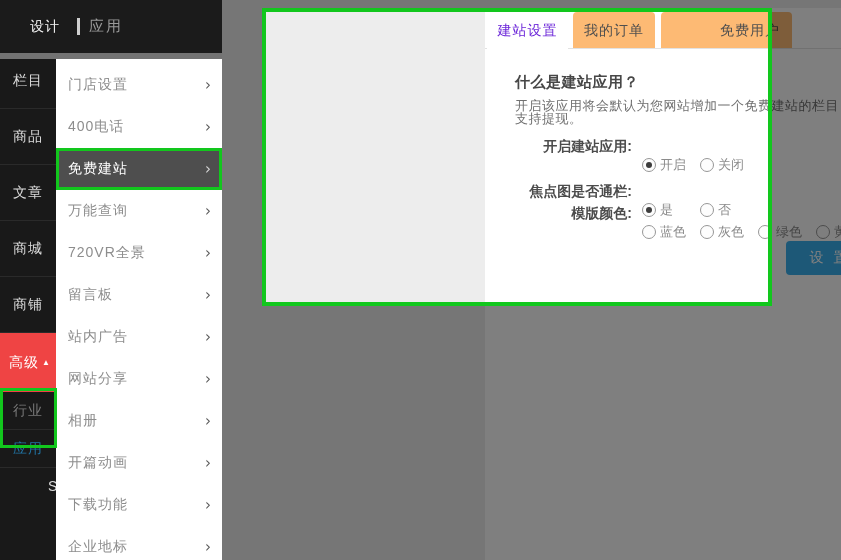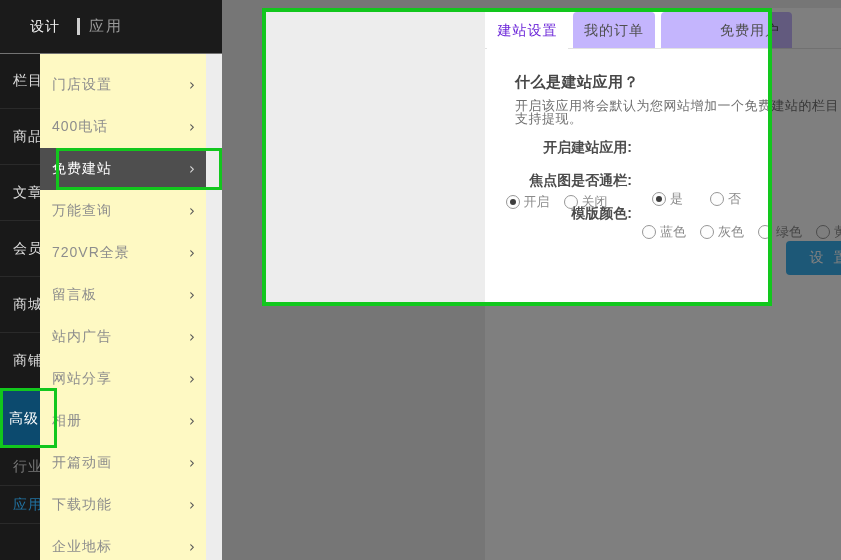--- a/index.html
+++ b/index.html
@@ -4,21 +4,21 @@
 <style>
   html,body{margin:0;padding:0;}
   body{
     width:841px;height:560px;overflow:hidden;position:relative;
     font-family:"Liberation Sans","DejaVu Sans",sans-serif;
     background:#ededed;
   }
   
   #sidebar-header{
     position:absolute;left:0;top:0;width:222px;height:53px;
-    background:#1b1b1b;border-bottom:1px solid #737373;z-index:5;
+    background:#1b1b1b;border-bottom:6px solid #737373;z-index:5;
     display:flex;align-items:center;
   }
   #design-label{color:#f2f2f2;font-size:14px;padding-left:30px;letter-spacing:1px;}
   #section-bar{width:3px;height:17px;background:#cfcfcf;margin-left:17px;}
   #section-label{color:#9a9a9a;font-size:15px;margin-left:9px;letter-spacing:2px;}
 
   #sidebar1{
     position:absolute;left:0;top:53px;width:56px;height:507px;
     background:#191919;z-index:4;
   }
@@ -28,40 +28,40 @@
     color:#dcdcdc;font-size:14px;border-bottom:1px solid #2a2a2a;
     cursor:pointer;letter-spacing:1px;text-align:center;
   }
   .s1item.s1-active{height:59px;border-bottom:none;color:#fff;padding-left:9px;}
   .s1item.s1-short{height:38px;}
   .s1item.s1-last{height:36px;border-bottom:none;padding-left:48px;}
   .s1item.s1-muted{color:#787878;font-family:Liberation Mono, monospace;}
   .s1arrow{font-size:8px;margin-left:3px;color:#fff;}
 
   #sidebar2{
-    position:absolute;left:40px;top:53px;width:166px;height:507px;
-    background:#fef9c3;z-index:4;
+    position:absolute;left:56px;top:53px;width:166px;height:507px;
+    background:#ffffff;z-index:4;
   }
   #sidebar2-items{padding-top:11px;}
   .s2item{
     height:42px;display:flex;align-items:center;box-sizing:border-box;
     padding-left:12px;padding-right:10px;
     color:#8d8d8d;font-size:14px;cursor:pointer;letter-spacing:1px;
   }
   .s2item .chev{margin-left:auto;font-size:15px;color:#585858;font-family:"DejaVu Sans",sans-serif;}
   .s2item.s2-active{background:#4e4e4e;color:#ffffff;}
   .s2item.s2-active .chev{color:#d8d8d8;}
 
   
   #main{position:absolute;left:222px;top:0;width:619px;height:560px;background:#ededed;}
   #panel{position:absolute;left:263px;top:8px;width:578px;height:552px;background:#ffffff;}
   #tabline{position:absolute;left:0;top:40px;width:578px;height:1px;background:#e2e2e2;z-index:1;}
   .tab{
     position:absolute;top:4px;height:36px;line-height:36px;text-align:center;
-    background:#c4b5fd;color:#4f4f4f;font-size:14px;
+    background:#fdba74;color:#4f4f4f;font-size:14px;
     border-radius:4px 4px 0 0;cursor:pointer;z-index:2;letter-spacing:1px;
   }
   .tab.active{background:#ffffff;height:38px;z-index:3;}
 
   #content-heading{
     position:absolute;left:30px;top:65px;
     font-size:15px;font-weight:bold;color:#474747;letter-spacing:0.5px;
   }
   .desc-line{
     position:absolute;left:30px;font-size:13px;color:#707070;
@@ -117,29 +117,26 @@
     <div class="s1item">
       <span>栏目</span>
     </div>
     <div class="s1item">
       <span>商品</span>
     </div>
     <div class="s1item">
       <span>文章</span>
     </div>
     <div class="s1item">
-      <span>会员</span>
-    </div>
-    <div class="s1item">
       <span>商城</span>
     </div>
     <div class="s1item">
       <span>商铺</span>
     </div>
-    <div class="s1item s1-active" style="background: #0c4a6e;">
+    <div class="s1item s1-active" style="background: #ef4444;">
       <span>高级</span>
       <span class="s1arrow">▲</span>
     </div>
     <div class="s1item s1-muted s1-short">
       <span>行业</span>
     </div>
     <div class="s1item s1-short" style="color: rgb(33, 115, 163);">
       <span>应用</span>
     </div>
     <div class="s1item s1-short s1-last">
@@ -207,34 +204,34 @@
         <div class="tab active" style="left: 2px; width: 81px; color: #6d28d9;">建站设置</div>
         <div class="tab" style="left: 88px; width: 82px;">我的订单</div>
         <div class="tab" style="left: 176px; width: 84px; padding-left: 47px;">免费用户</div>
       </div>
 
     <div id="content-heading">什么是建站应用？</div>
     <div id="desc1" class="desc-line">开启该应用将会默认为您网站增加一个免费建站的栏目，您的网站用户通过这个栏目可以直接注册使用</div>
     <div id="desc2" class="desc-line">支持提现。</div>
 
     <div id="form-rows">
-        <div class="form-row" style="top: 131px; flex-direction: column;">
+        <div class="form-row" style="top: 131px;">
           <div class="form-label">开启建站应用:</div>
           <div class="opts">
             <label class="opt">
               <span class="radio checked"></span>
               <span class="opt-label">开启</span>
             </label>
             <label class="opt">
               <span class="radio"></span>
               <span class="opt-label">关闭</span>
             </label>
           </div>
         </div>
-        <div class="form-row" style="top: 165px; gap: 10px;">
+        <div class="form-row" style="top: 176px;">
           <div class="form-label">焦点图是否通栏:</div>
           <div class="opts">
             <label class="opt">
               <span class="radio checked"></span>
               <span class="opt-label">是</span>
             </label>
             <label class="opt">
               <span class="radio"></span>
               <span class="opt-label">否</span>
             </label>

